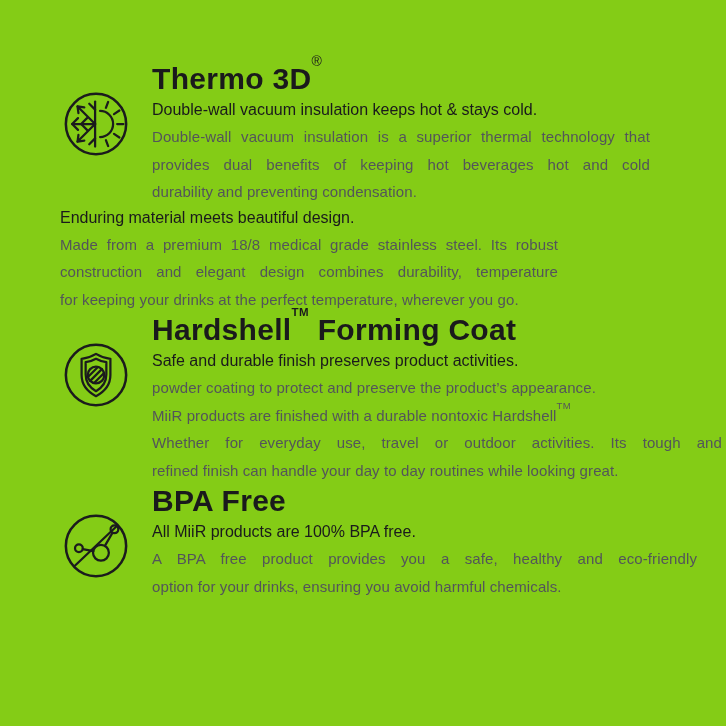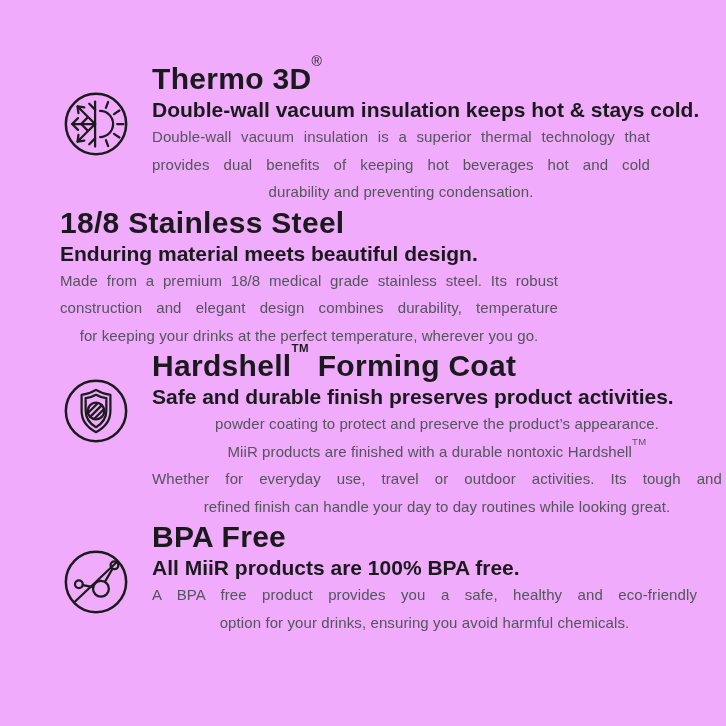--- a/index.html
+++ b/index.html
@@ -6,21 +6,21 @@
   body {
     width: 726px; height: 726px;
     background: #ffffff;
     font-family: "Liberation Sans", sans-serif;
     overflow: hidden;
   }
   .page {
     box-sizing: border-box;
     width: 726px; height: 726px;
     padding: 62px 0 0 60px;
-    background: #f0abfc;
+    background: #84cc16;
   }
   .feature { display: flex; margin: 0 0 0 0; }
   .icon-col { width: 92px; flex: none; }
   .icon {
     width: 72px; height: 72px;
     margin-top: 26px;
     display: block;
   }
   .icon * { stroke: #1b1b1d; fill: none; stroke-width: 2.5; stroke-linecap: round; stroke-linejoin: round; }
   .icon .outer { stroke-width: 2.8; }
@@ -30,30 +30,30 @@
     margin: 0 0 3px 0;
     font-size: 30px; line-height: 33px;
     font-weight: 800; letter-spacing: 0.3px;
     color: #1a1a1c;
   }
   .title sup { line-height: 0; position: relative; }
   .title sup.reg { font-size: 14px; top: -12px; font-weight: 400; }
   .title sup.tm { font-size: 11.5px; top: -13px; font-weight: 700; letter-spacing: 0.5px; }
   .subtitle {
     margin: 0 0 2px 0;
-    font-size: 21px; line-height: 23px;
-    font-weight: 700;
+    font-size: 16px; line-height: 23px;
+    font-weight: 400;
     color: #1a1a1c;
   }
   .body {
     font-size: 15px; line-height: 27.5px;
     color: #53555a;
     letter-spacing: 0.1px;
   }
-  .bl { white-space: normal; text-align: center; }
+  .bl { white-space: normal; }
   .bl.j { text-align: justify; text-align-last: justify; }
   sup.tm-sm { font-size: 9.5px; line-height: 0; position: relative; top: -6px; letter-spacing: 0.4px; }
   
   .s1 .body, .s2 .body { width: 498px; }
   .s3 .body { width: 570px; }
   .s4 .body { width: 545px; }
 </style>
 </head>
 <body>
 
@@ -82,21 +82,20 @@
       <div class="body">
           <div class="bl j">Double-wall vacuum insulation is a superior thermal technology that</div>
           <div class="bl j">provides dual benefits of keeping hot beverages hot and cold</div>
           <div class="bl">durability and preventing condensation.</div>
         </div>
     </div>
   </section>
 
   <section class="feature s2">
     <div class="text-col">
-      <h2 class="title"><span>18/8 Stainless Steel</span></h2>
       <p class="subtitle">Enduring material meets beautiful design.</p>
       <div class="body">
           <div class="bl j">Made from a premium 18/8 medical grade stainless steel. Its robust</div>
           <div class="bl j">construction and elegant design combines durability, temperature</div>
           <div class="bl">for keeping your drinks at the perfect temperature, wherever you go.</div>
         </div>
     </div>
   </section>
 
   <section class="feature s3">

